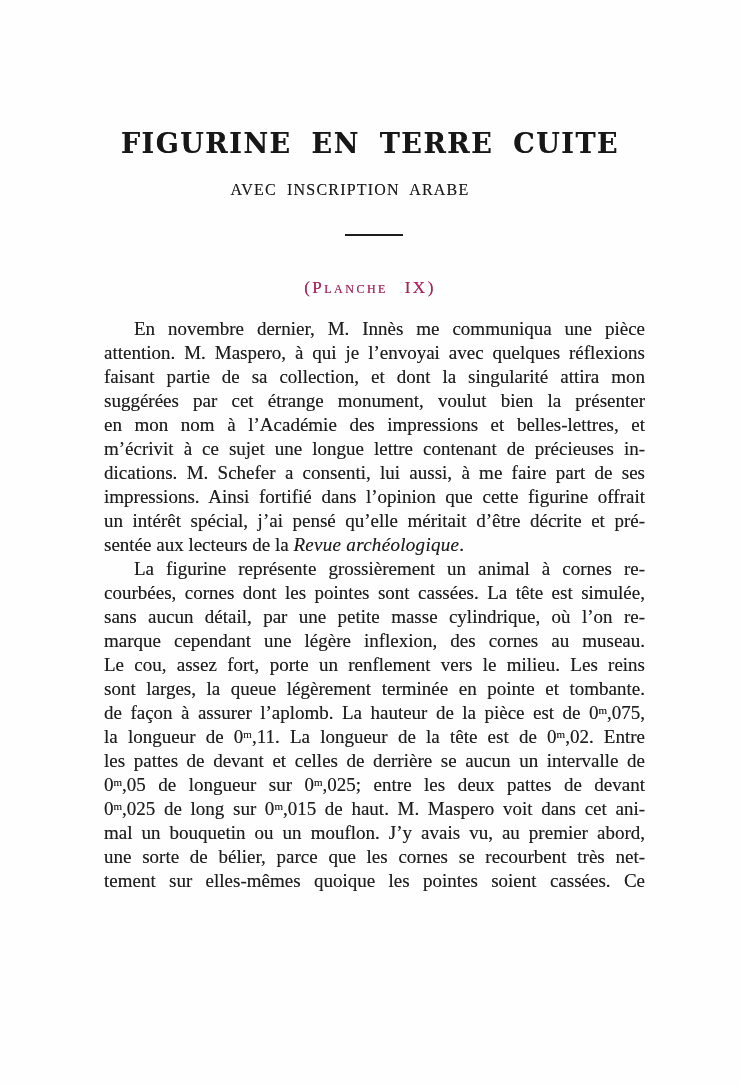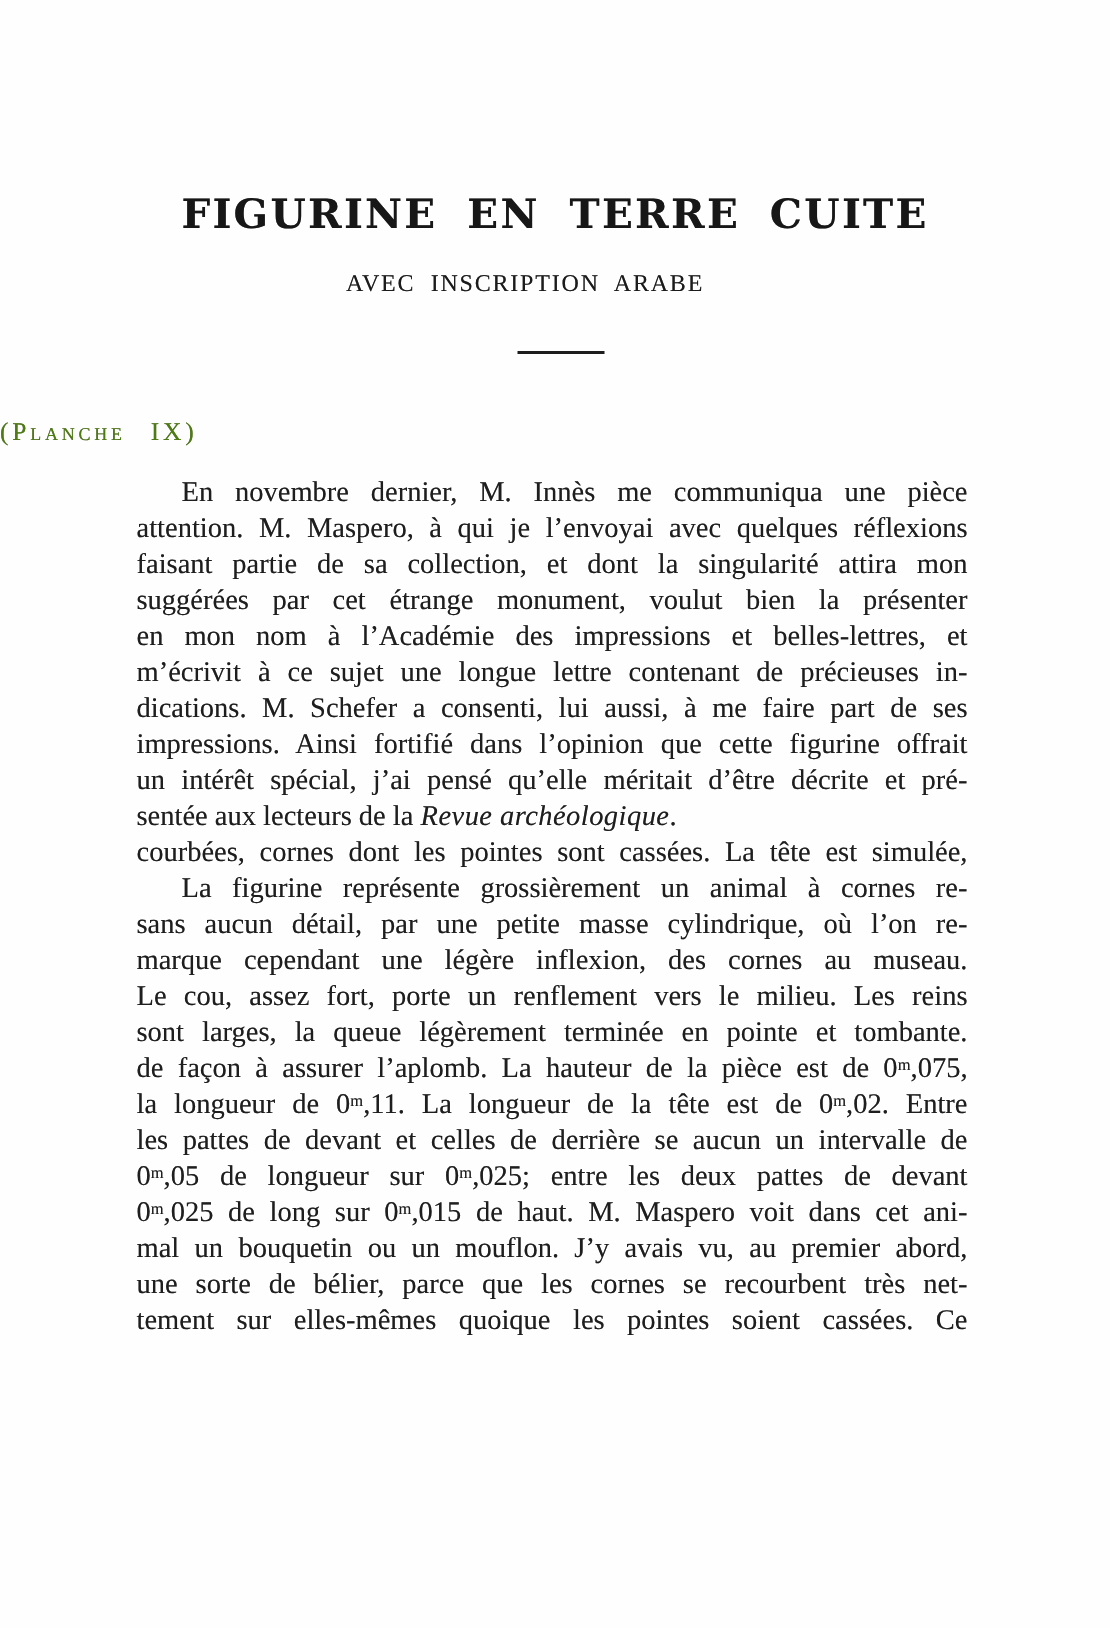--- a/index.html
+++ b/index.html
@@ -50,40 +50,42 @@
     left: 345px;
     width: 58px;
     height: 0;
     border-top: 2px solid #1d1d1d;
   }
   .plate {
     position: absolute;
     top: 278px;
     left: 0;
     width: 740px;
+    text-align: center;
     font-size: 17px;
     font-variant: small-caps;
     letter-spacing: 2.5px;
     word-spacing: 10px;
-    color: #4d7c0f;
+    color: #be185d;
   }
   .body-text {
     position: absolute;
     top: 317px;
     left: 91px;
     width: 554px;
     font-size: 19px;
     line-height: 24px;
     color: #1e1e1e;
   }
   .line {
     text-align: justify;
     text-align-last: justify;
     text-justify: inter-word;
     white-space: nowrap;
+    margin-left: 13px;
   }
   .line.indent {
     text-indent: 30px;
   }
   .line.endline {
     text-align-last: left;
   }
   .line i {
     font-style: italic;
     letter-spacing: 0.3px;
@@ -111,22 +113,22 @@
         <div class="line">faisant partie de sa collection, et dont la singularité attira mon</div>
         <div class="line">suggérées par cet étrange monument, voulut bien la présenter</div>
         <div class="line">en mon nom à l’Académie des impressions et belles-lettres, et</div>
         <div class="line">m’écrivit à ce sujet une longue lettre contenant de précieuses in-</div>
         <div class="line">dications. M. Schefer a consenti, lui aussi, à me faire part de ses</div>
         <div class="line">impressions. Ainsi fortifié dans l’opinion que cette figurine offrait</div>
         <div class="line">un intérêt spécial, j’ai pensé qu’elle méritait d’être décrite et pré-</div>
         <div class="line endline">sentée aux lecteurs de la <i>Revue archéologique</i>.</div>
       </div>
       <div class="paragraph">
+        <div class="line indent">La figurine représente grossièrement un animal à cornes re-</div>
         <div class="line">courbées, cornes dont les pointes sont cassées. La tête est simulée,</div>
-        <div class="line indent">La figurine représente grossièrement un animal à cornes re-</div>
         <div class="line">sans aucun détail, par une petite masse cylindrique, où l’on re-</div>
         <div class="line">marque cependant une légère inflexion, des cornes au museau.</div>
         <div class="line">Le cou, assez fort, porte un renflement vers le milieu. Les reins</div>
         <div class="line">sont larges, la queue légèrement terminée en pointe et tombante.</div>
         <div class="line">de façon à assurer l’aplomb. La hauteur de la pièce est de 0<sup>m</sup>,075,</div>
         <div class="line">la longueur de 0<sup>m</sup>,11. La longueur de la tête est de 0<sup>m</sup>,02. Entre</div>
         <div class="line">les pattes de devant et celles de derrière se aucun un intervalle de</div>
         <div class="line">0<sup>m</sup>,05 de longueur sur 0<sup>m</sup>,025; entre les deux pattes de devant</div>
         <div class="line">0<sup>m</sup>,025 de long sur 0<sup>m</sup>,015 de haut. M. Maspero voit dans cet ani-</div>
         <div class="line">mal un bouquetin ou un mouflon. J’y avais vu, au premier abord,</div>

